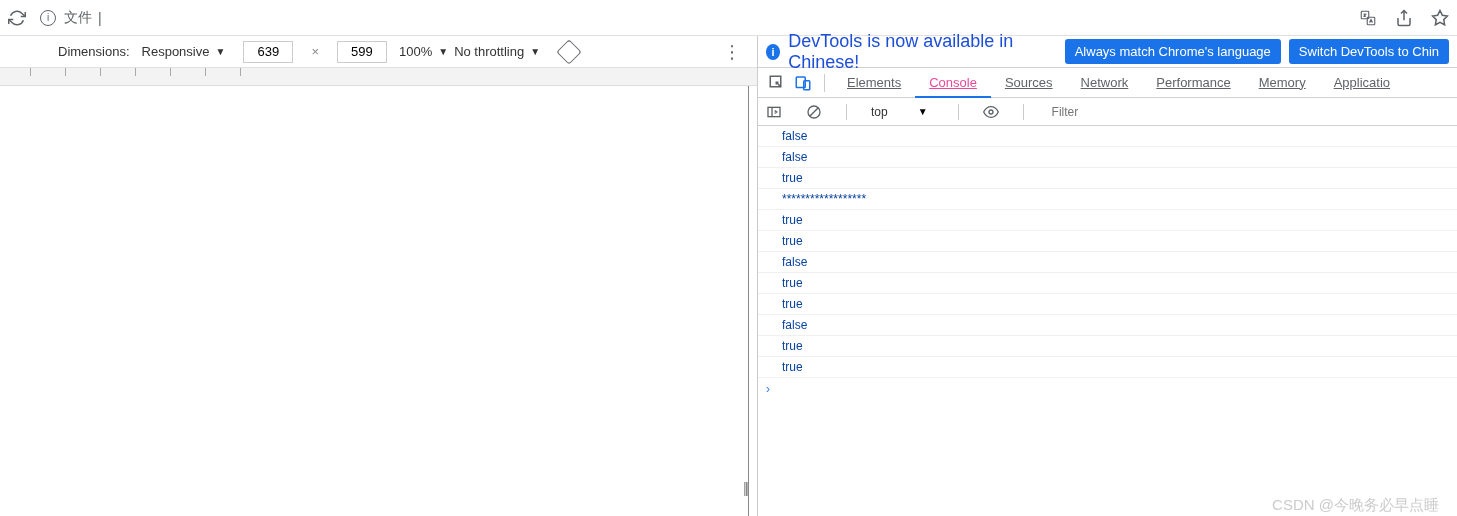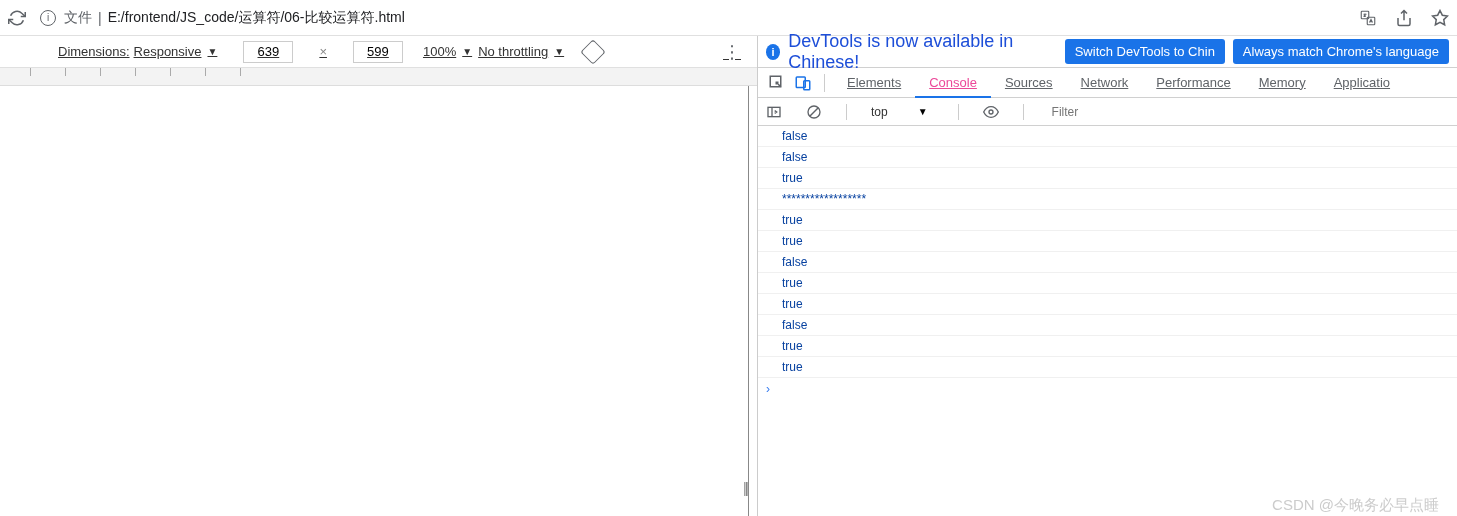--- a/index.html
+++ b/index.html
@@ -8,24 +8,24 @@
     .address-bar { height: 36px; display: flex; align-items: center; padding: 0 8px; border-bottom: 1px solid #e0e0e0; }
     .reload-icon { width: 18px; height: 18px; margin-right: 14px; cursor: pointer; }
     .info-icon { width: 16px; height: 16px; border: 1.5px solid #5f6368; border-radius: 50%; display: flex; align-items: center; justify-content: center; font-size: 10px; color: #5f6368; margin-right: 8px; }
     .url-label { color: #5f6368; font-size: 14px; margin-right: 6px; }
     .url-path { color: #202124; font-size: 14px; }
     .address-right { margin-left: auto; display: flex; gap: 18px; align-items: center; }
     .addr-icon { width: 18px; height: 18px; color: #5f6368; cursor: pointer; }
     
     .main-area { display: flex; height: 480px; }
     .left-panel { width: 758px; display: flex; flex-direction: column; border-right: 1px solid #ccc; }
-    .device-toolbar { height: 32px; display: flex; align-items: center; padding: 0 8px; border-bottom: 1px solid #e0e0e0; font-size: 13px; color: #333; text-decoration: underline; }
+    .device-toolbar { height: 32px; display: flex; align-items: center; padding: 0 8px; border-bottom: 1px solid #e0e0e0; font-size: 13px; color: #333; }
     .dim-label { margin-left: 50px; }
     .dropdown-arrow { font-size: 10px; margin: 0 6px; }
-    .dim-input { width: 50px; height: 22px; border: 1px solid #ccc; text-align: center; font-size: 13px; margin: 0 20px; }
+    .dim-input { width: 50px; height: 22px; border: 1px solid #ccc; text-align: center; font-size: 13px; margin: 0 12px; }
     .dim-sep { margin: 0 6px; color: #888; }
     .zoom-sel { }
     .throttle-sel { }
     .rotate-icon { width: 18px; height: 18px; margin-left: 14px; border: 1.5px solid #5f6368; border-radius: 3px; transform: rotate(45deg); }
     .more-icon { margin-left: auto; margin-right: 8px; font-size: 18px; color: #5f6368; cursor: pointer; }
     .ruler { height: 18px; background: #f3f3f3; border-bottom: 1px solid #ddd; position: relative; }
     .ruler-tick { position: absolute; top: 0; width: 1px; height: 8px; background: #aaa; }
     .viewport { flex: 1; background: #fff; border-right: 1px solid #888; margin-right: 8px; }
     .drag-handle { position: absolute; left: 743px; top: 480px; color: #888; font-size: 14px; letter-spacing: -2px; }
     
@@ -57,42 +57,41 @@
 <body>
 
 <div class="address-bar">
   <svg class="reload-icon" viewBox="0 0 24 24" fill="none" stroke="#5f6368" stroke-width="2">
       <path d="M23 4v6h-6M1 20v-6h6"></path>
       <path d="M3.51 9a9 9 0 0114.85-3.36L23 10M1 14l4.64 4.36A9 9 0 0020.49 15"></path>
     </svg>
   <span class="info-icon">i</span>
   <span class="url-label">文件</span>
   <span class="url-label">|</span>
-  <span class="url-path">E:/frontend/JS_code/运算符/06-比较运算符.html</span>
   <div class="address-right">
     <svg class="addr-icon" viewBox="0 0 24 24" fill="none" stroke="#5f6368" stroke-width="1.5">
         <rect x="3" y="3" width="10" height="10" rx="1"></rect>
         <rect x="11" y="11" width="10" height="10" rx="1"></rect>
         <path d="M6 7h4M8 6v1c0 2-2 3-2 3M7 8l2 2"></path>
         <path d="M14 18l2-4 2 4M14.5 17h3"></path>
       </svg>
     <svg class="addr-icon" viewBox="0 0 24 24" fill="none" stroke="#5f6368" stroke-width="2">
         <path d="M4 12v8a2 2 0 002 2h12a2 2 0 002-2v-8M16 6l-4-4-4 4M12 2v13"></path>
       </svg>
     <svg class="addr-icon" viewBox="0 0 24 24" fill="none" stroke="#5f6368" stroke-width="2">
         <polygon points="12 2 15.09 8.26 22 9.27 17 14.14 18.18 21.02 12 17.77 5.82 21.02 7 14.14 2 9.27 8.91 8.26 12 2"></polygon>
       </svg>
   </div>
 </div>
 
 <div class="main-area">
   <div class="left-panel">
     <div class="device-toolbar">
       <span class="dim-label">Dimensions:</span>
-      <span style="margin-left:4px">Responsive</span>
+      <span style="margin-left:12px">Responsive</span>
       <span class="dropdown-arrow">▼</span>
       <input class="dim-input" value="639" style="">
       <span class="dim-sep">×</span>
       <input class="dim-input" value="599" style="">
       <span class="zoom-sel">100%</span>
       <span class="dropdown-arrow">▼</span>
       <span class="throttle-sel">No throttling</span>
       <span class="dropdown-arrow">▼</span>
       <span class="rotate-icon"></span>
       <span class="more-icon">⋮</span>
@@ -107,22 +106,22 @@
       <div class="ruler-tick" style="left:240px"></div>
     </div>
     <div class="viewport"></div>
   </div>
   <span class="drag-handle">|||</span>
 
   <div class="devtools">
     <div class="infobar">
       <span class="info-circle">i</span>
       <span class="info-text">DevTools is now available in Chinese!</span>
+      <span class="blue-btn">Always match Chrome's language</span>
       <span class="blue-btn">Switch DevTools to Chin</span>
-      <span class="blue-btn">Always match Chrome's language</span>
     </div>
     <div class="tabs-bar">
       <svg class="tab-icon" viewBox="0 0 24 24" fill="none" stroke="#5f6368" stroke-width="2">
           <rect x="3" y="3" width="14" height="14"></rect>
           <path d="M11 11l6 6M14 11l-3 0 0 3"></path>
         </svg>
       <svg class="tab-icon" viewBox="0 0 24 24" fill="none" stroke="#1a73e8" stroke-width="2">
           <rect x="3" y="4" width="12" height="14" rx="1"></rect>
           <rect x="13" y="9" width="8" height="12" rx="1"></rect>
         </svg>

